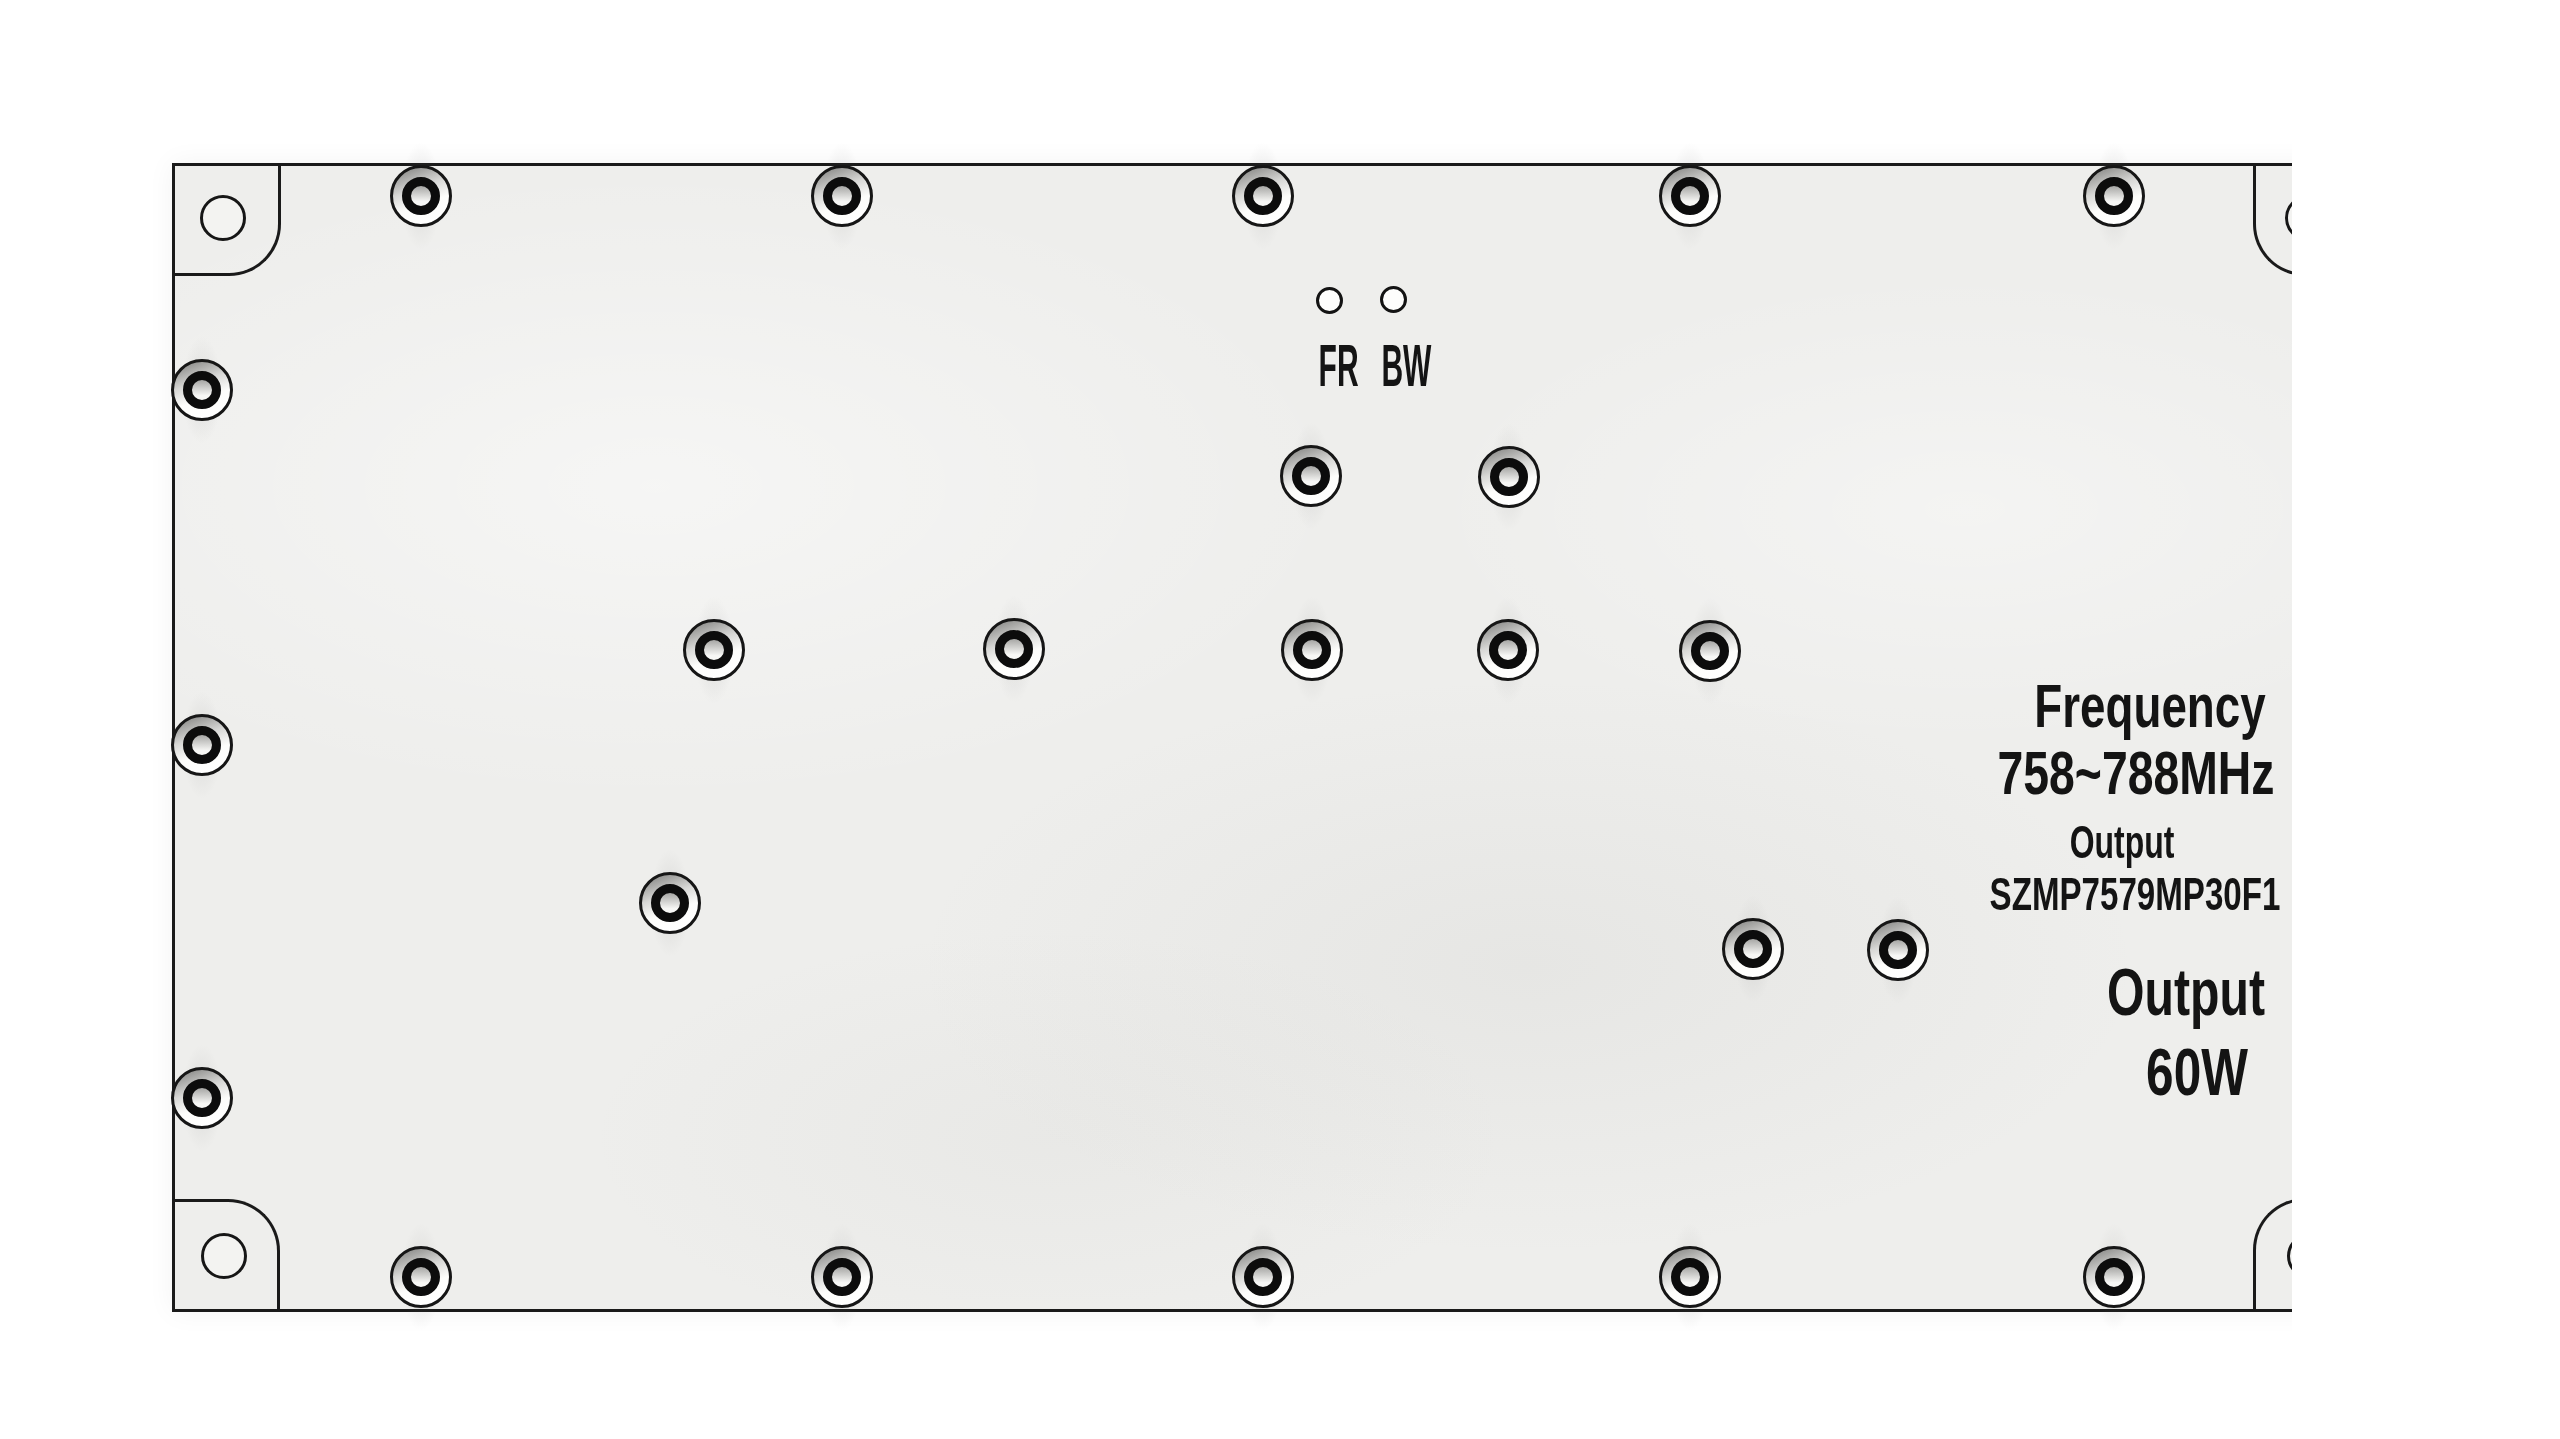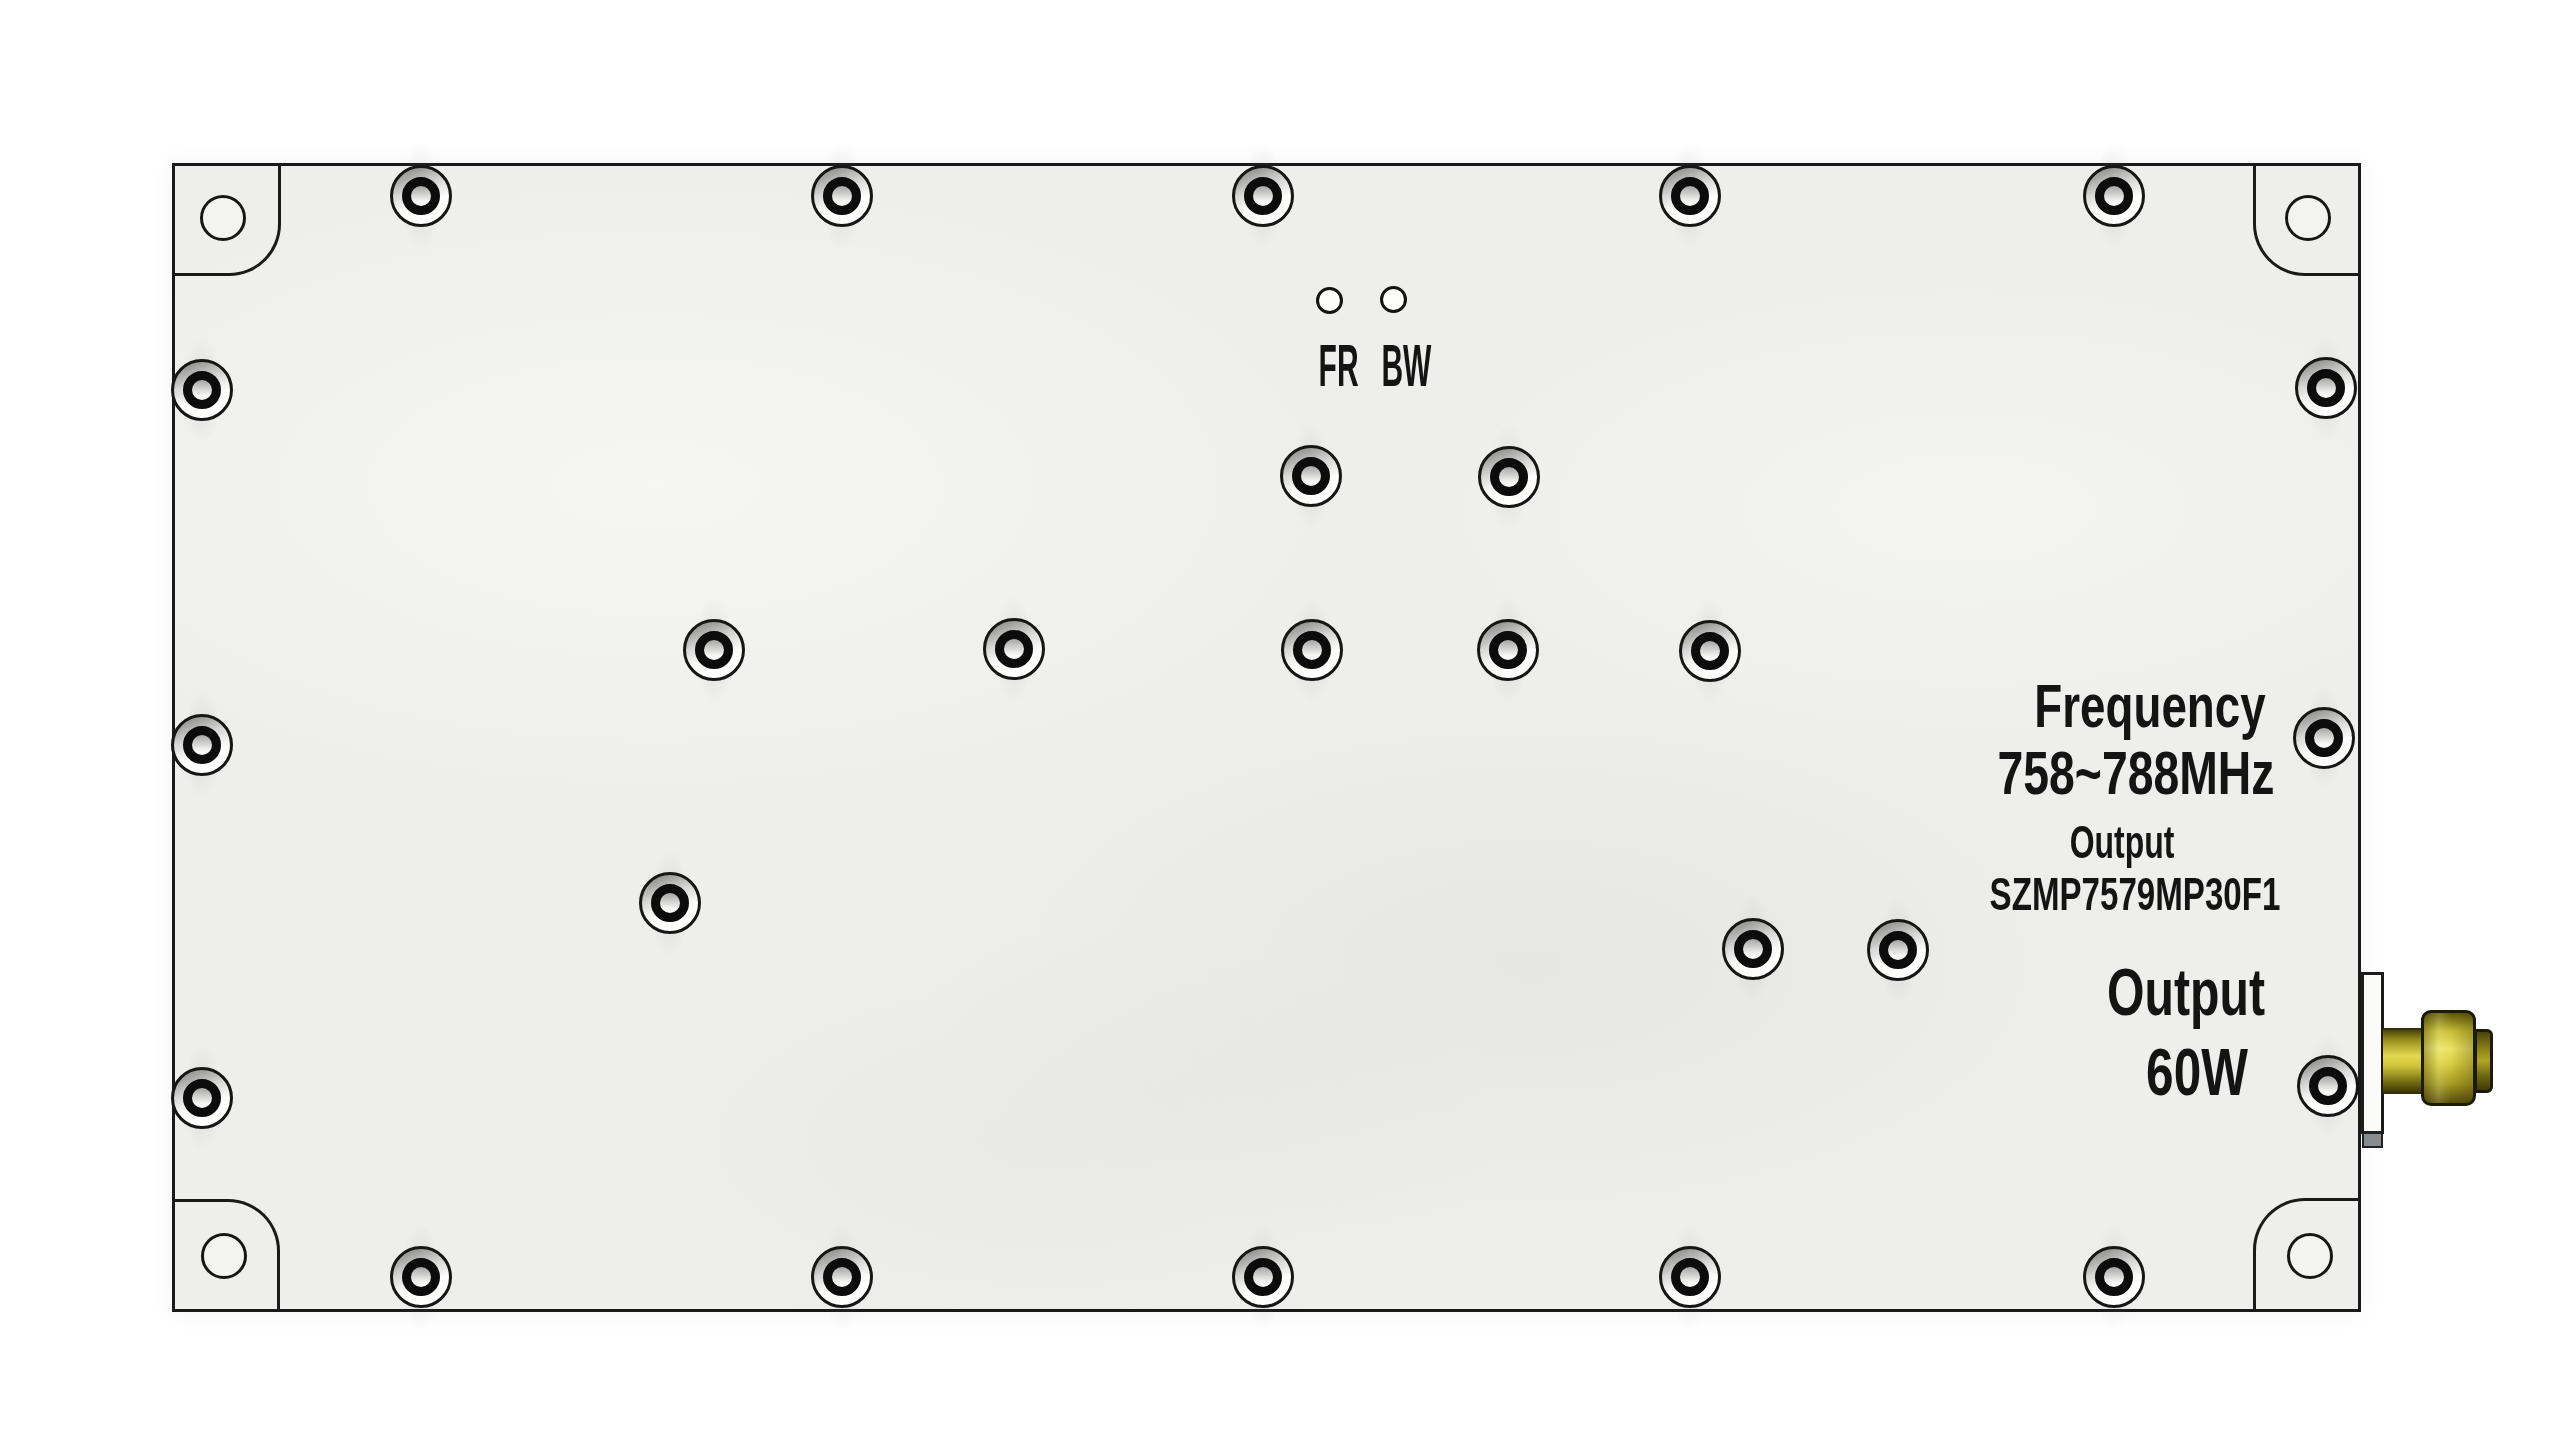--- a/index.html
+++ b/index.html
@@ -1,17 +1,17 @@
 <!DOCTYPE html>
 <html style="--background: #ffffff; --panel: #eeeeec; --outline: #1a1a1a; --text: #141414; --connector-gold: #d9ce41; --connector-gold-dark: #57520a; --flange-foot: #878c91;"><head>
 <meta charset="utf-8">
 <style>
   html,body{margin:0;padding:0;background:#ffffff;}
   .stage{
-    position:relative;width:2560px;height:1439px;overflow:hidden;
+    position:relative;width:2292px;height:1439px;overflow:hidden;
     background:var(--background,#ffffff);
     font-family:"Liberation Sans",sans-serif;
   }
   
   .panel{
     position:absolute;left:172px;top:163px;width:2189px;height:1149px;
     box-sizing:border-box;border:3px solid var(--outline,#1a1a1a);
     background:
       radial-gradient(46% 40% at 22% 28%, rgba(255,255,255,.45), rgba(255,255,255,0) 70%),
       radial-gradient(40% 36% at 62% 70%, rgba(160,160,156,.10), rgba(160,160,156,0) 70%),

